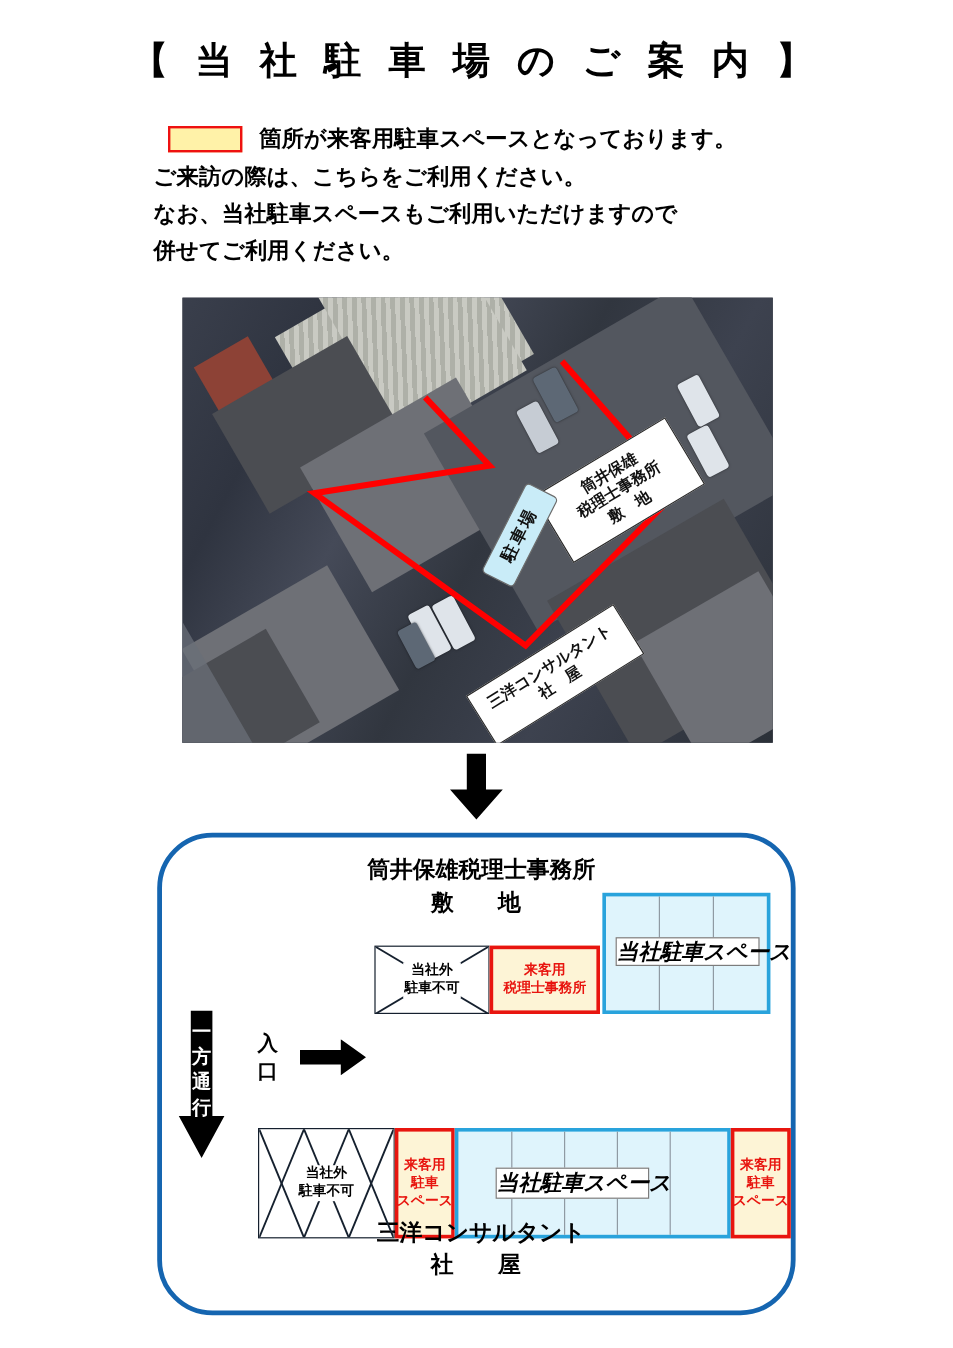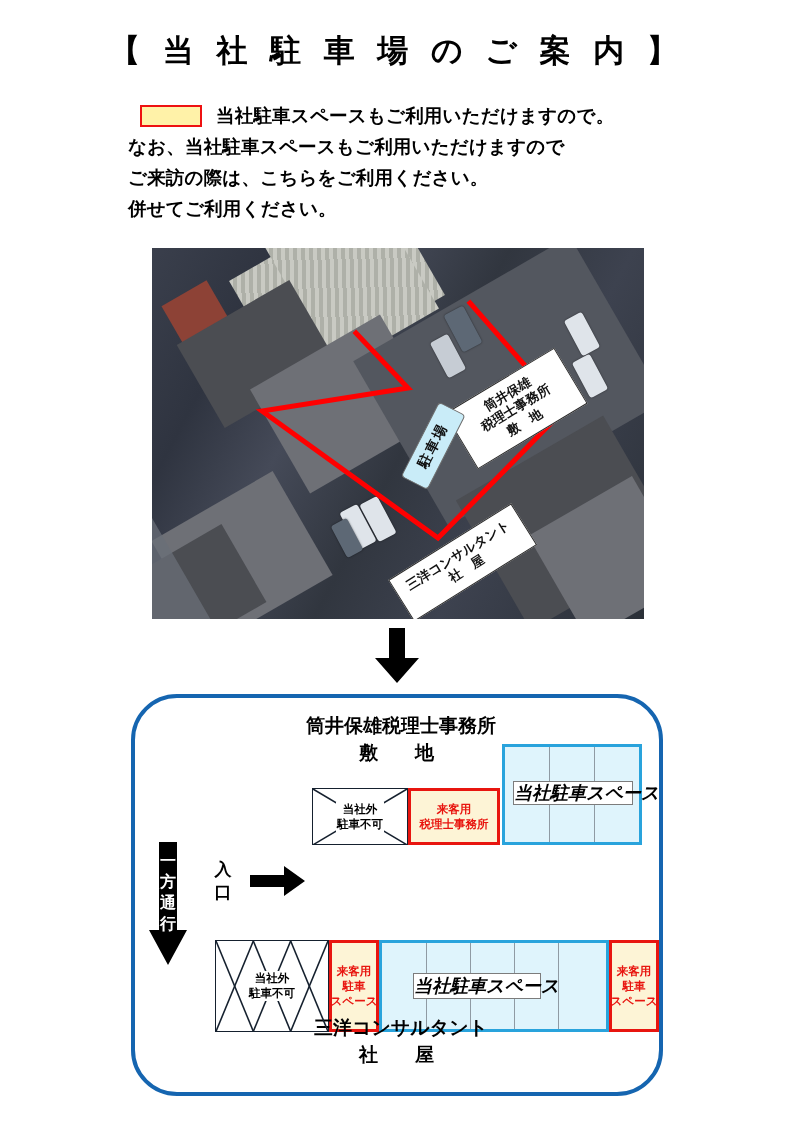--- a/index.html
+++ b/index.html
@@ -292,24 +292,24 @@
   }
 </style>
 </head>
 <body>
 
 <div class="title">【 当 社 駐 車 場 の ご 案 内 】</div>
 
 <div class="intro">
   <div class="intro-line first">
     <span class="swatch"></span>
-    <span>当社駐車スペースもご利用いただけますので。</span>
-  </div>
+    <span>箇所が来客用駐車スペースとなっております。</span>
+  </div>
+  <div class="intro-line">ご来訪の際は、こちらをご利用ください。</div>
   <div class="intro-line">なお、当社駐車スペースもご利用いただけますので</div>
-  <div class="intro-line">ご来訪の際は、こちらをご利用ください。</div>
   <div class="intro-line">併せてご利用ください。</div>
 </div>
 
 <div class="photo-wrap">
   <div class="photo-canvas">
     <div class="ph-base"></div>
 
     <div class="roof lightroof" style="left:95px;top:-20px;width:180px;height:120px;transform:rotate(-30deg);"></div>
     <div class="roof lightroof" style="left:140px;top:-40px;width:120px;height:140px;transform:rotate(-30deg);"></div>
     <div class="roof redroof" style="left:18px;top:42px;width:52px;height:48px;transform:rotate(-30deg);"></div>

